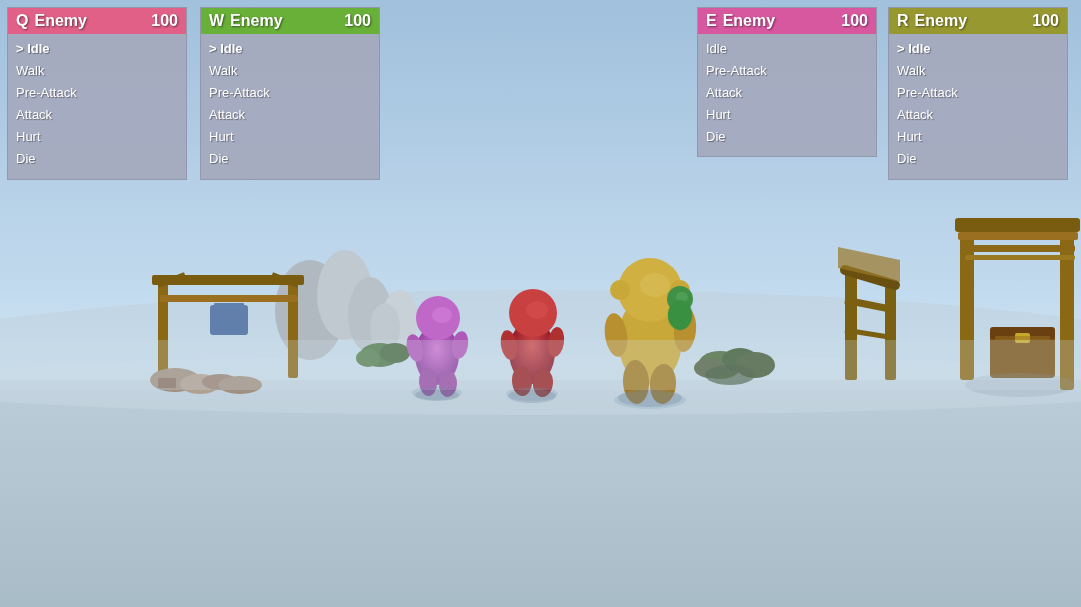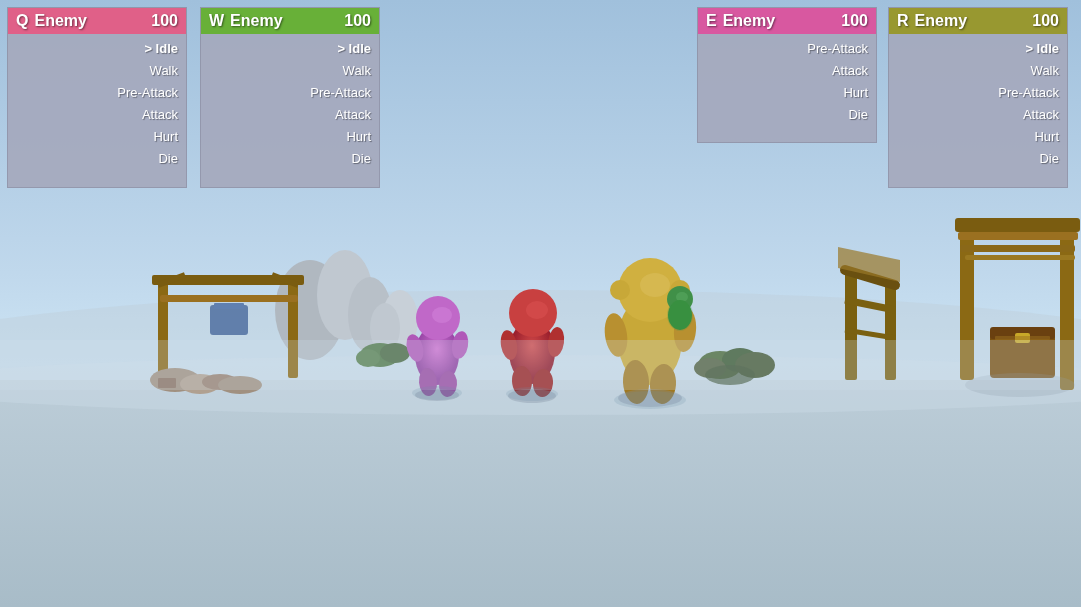--- a/index.html
+++ b/index.html
@@ -42,23 +42,22 @@
 
     .hud-header .key {
       font-weight: bold;
     }
 
     .hud-header .hp {
       font-weight: bold;
     }
 
     .hud-body {
-      padding: 4px 8px 16px 8px;
+      padding: 4px 8px 8px 8px;
       background: rgba(160,165,185,0.7);
-      text-align: right;
     }
 
     .hud-body .state-item {
       color: #fff;
       font-size: 13px;
       line-height: 1.7;
       text-shadow: 1px 1px 1px rgba(0,0,0,0.4);
     }
 
     .hud-body .state-item.active {
@@ -289,20 +288,21 @@
     </div>
   </div>
 
   <div class="hud-panel panel-e">
     <div class="hud-header" style="background:#d858a0;">
       <span class="key">E</span>
       <span style="flex:1;margin-left:6px;">Enemy</span>
       <span class="hp">100</span>
     </div>
     <div class="hud-body">
+      <div class="state-item">Idle</div>
       <div class="state-item">Pre-Attack</div>
       <div class="state-item">Attack</div>
       <div class="state-item">Hurt</div>
       <div class="state-item">Die</div>
     </div>
   </div>
 
   <div class="hud-panel panel-r">
     <div class="hud-header" style="background:#989830;">
       <span class="key">R</span>

